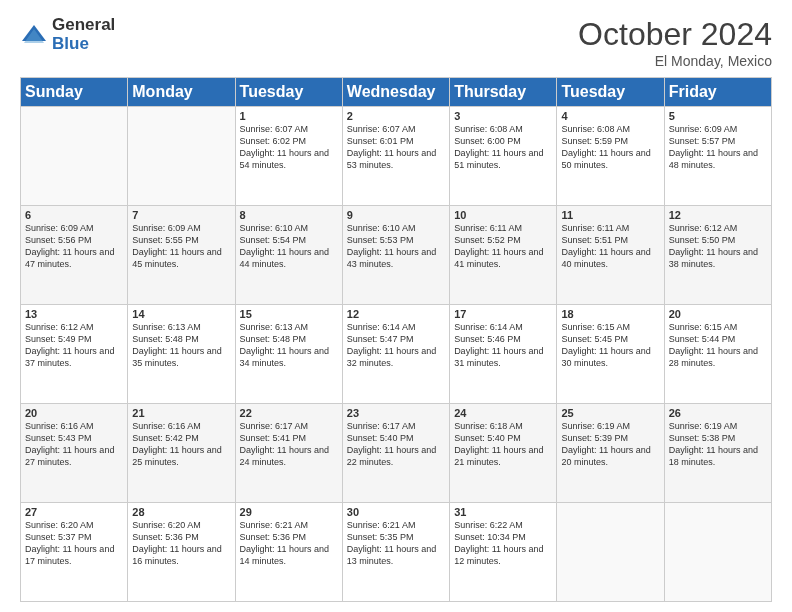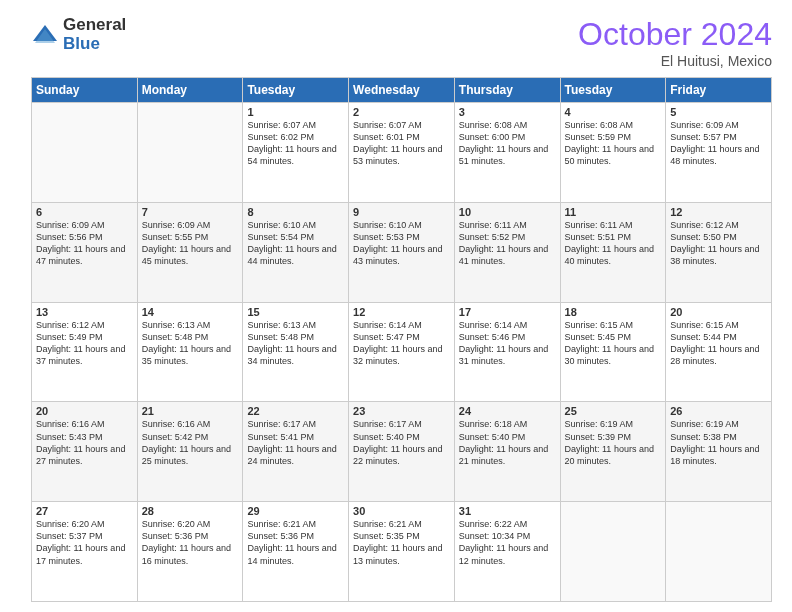--- a/index.html
+++ b/index.html
@@ -6,21 +6,21 @@
     body {
       font-family: Arial, sans-serif;
       background: #fff;
       width: 792px;
       height: 612px;
       overflow: hidden;
     }
     .page {
       width: 792px;
       height: 612px;
-      padding: 16px 20px 10px 31px;
+      padding: 16px 20px 10px 20px;
       display: flex;
       flex-direction: column;
     }
     .header {
       display: flex;
       justify-content: space-between;
       align-items: flex-start;
       margin-bottom: 8px;
     }
     .logo {
@@ -46,36 +46,36 @@
     .logo-icon {
       width: 28px;
       height: 28px;
     }
     .title-block {
       text-align: right;
     }
     .month-title {
       font-size: 32px;
       font-weight: normal;
-      color: #8b5cf6;
+      color: #404040;
     }
     .location {
       font-size: 14px;
       color: #555;
     }
     .calendar {
       flex: 1;
       border-collapse: collapse;
       width: 100%;
       table-layout: fixed;
     }
     .calendar thead tr th {
       background-color: #2a6db5;
       color: #fff;
-      font-size: 12px;
+      font-size: 16px;
       font-weight: bold;
       padding: 5px 4px;
       text-align: left;
       border: 1px solid #ccc;
     }
     .calendar tbody tr td {
       border: 1px solid #ccc;
       vertical-align: top;
       padding: 3px 4px;
       font-size: 9.5px;
@@ -109,21 +109,21 @@
         <polygon points="14,4 26,20 2,20" fill="#2a6db5"></polygon>
         <polygon points="14,8 24,22 4,22" fill="#5a9fd4" opacity="0.5"></polygon>
       </svg>
       <div class="logo-text">
         <span class="logo-general">General</span>
         <span class="logo-blue">Blue</span>
       </div>
     </div>
     <div class="title-block">
       <div class="month-title">October 2024</div>
-      <div class="location">El Huitusi, Mexico</div>
+      <div class="location">El Monday, Mexico</div>
     </div>
   </div>
 
   <table class="calendar">
     <thead>
       <tr>
         <th>Sunday</th>
         <th>Monday</th>
         <th>Tuesday</th>
         <th>Wednesday</th>

